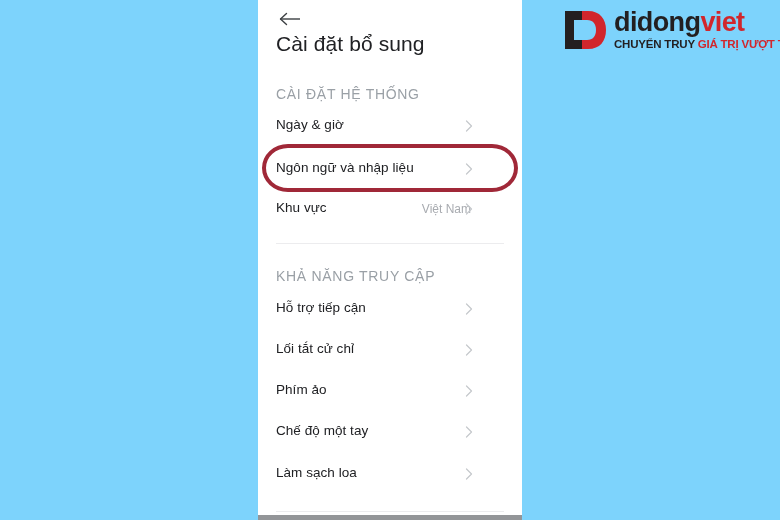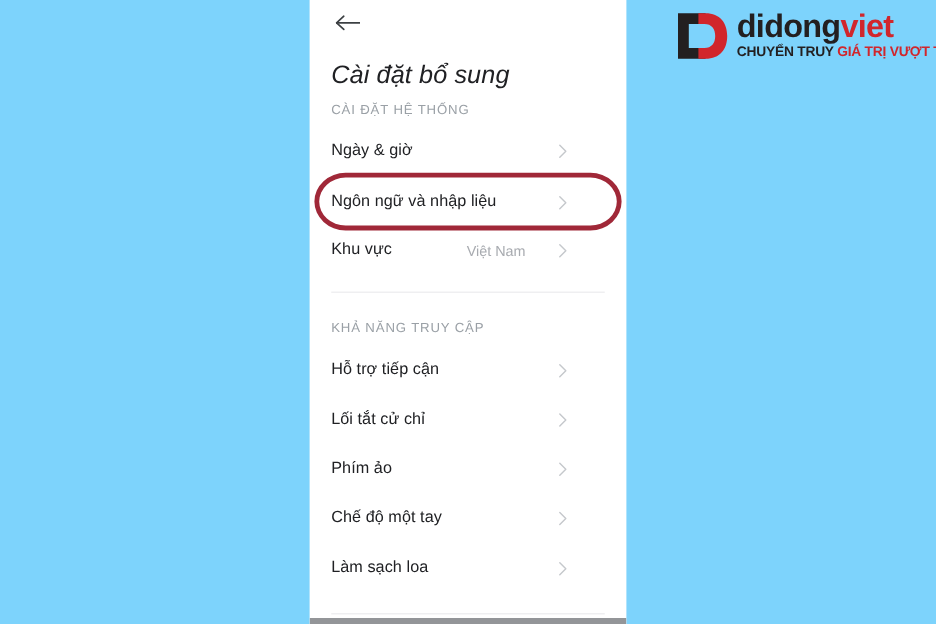--- a/index.html
+++ b/index.html
@@ -77,33 +77,32 @@
     left: 18px;
     top: 6px;
     width: 30px;
     height: 26px;
     cursor: pointer;
   }
 
   .page-title {
     position: absolute;
     left: 18px;
-    top: 51px;
+    top: 32px;
     font-size: 21px;
     color: #202124;
     font-weight: 400;
     letter-spacing: 0.1px;
     white-space: nowrap;
-    font-style: italic;
   }
 
   .section-label {
     position: absolute;
     left: 18px;
-    font-size: 11px;
+    font-size: 14px;
     color: #9aa0a6;
     letter-spacing: 0.7px;
     text-transform: uppercase;
     white-space: nowrap;
   }
   .section-label.sys { top: 86px; }
   .section-label.acc { top: 268px; }
 
   .row {
     position: absolute;
@@ -116,21 +115,21 @@
     position: absolute;
     left: 18px;
     top: 9px;
     font-size: 13.5px;
     color: #202124;
     letter-spacing: 0.05px;
     white-space: nowrap;
   }
   .row-value {
     position: absolute;
-    right: 52px;
+    right: 19px;
     top: 11px;
     font-size: 12px;
     color: #a8abb0;
     white-space: nowrap;
   }
   .chevron {
     position: absolute;
     right: 16px;
     top: 11px;
     width: 10px;

